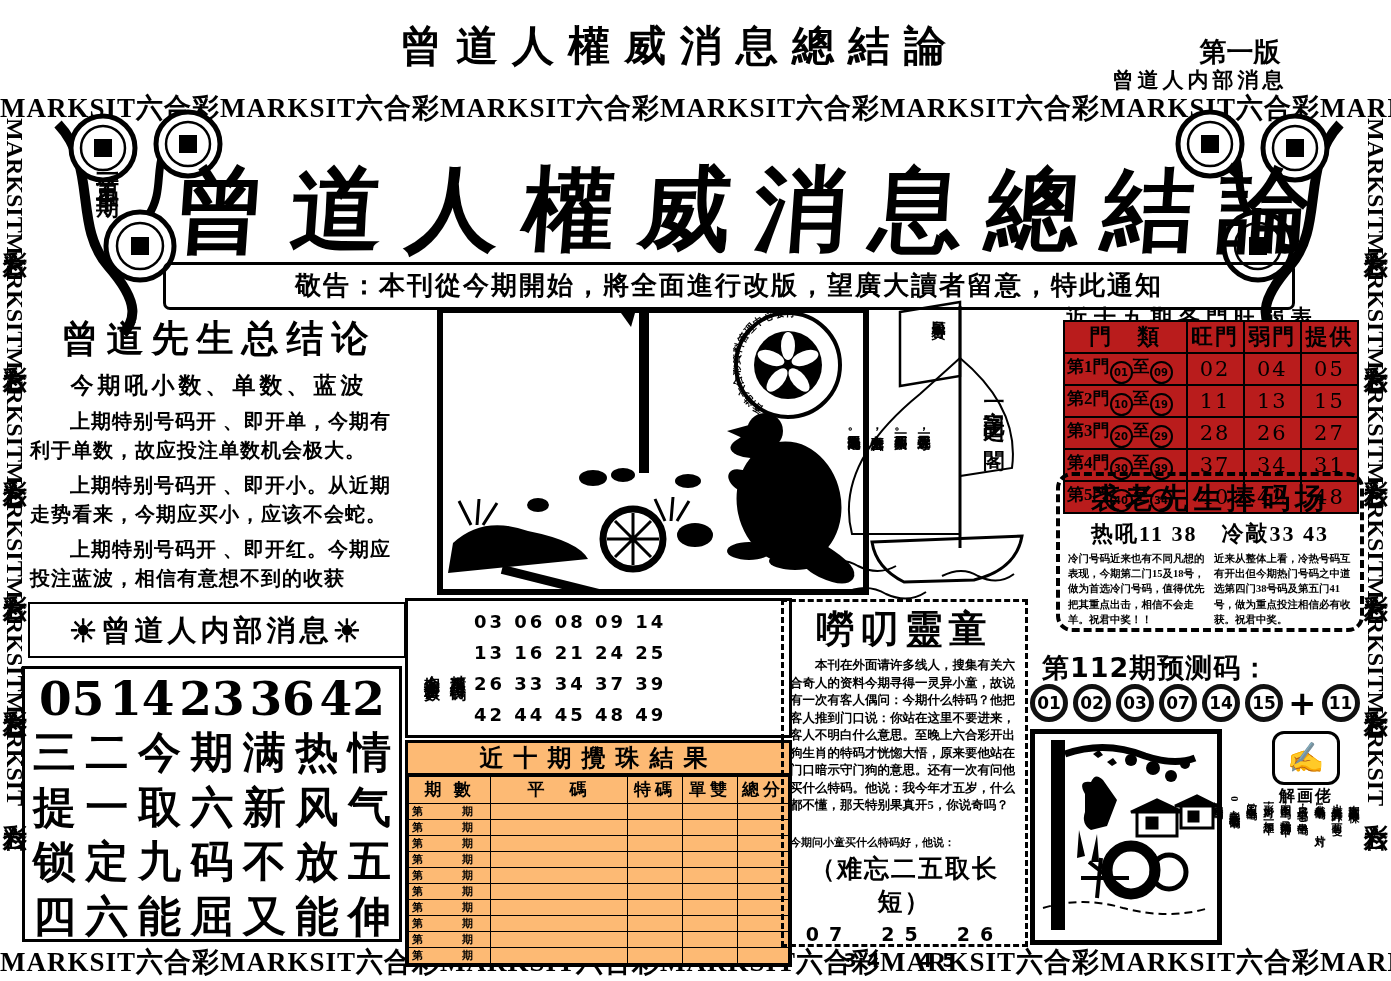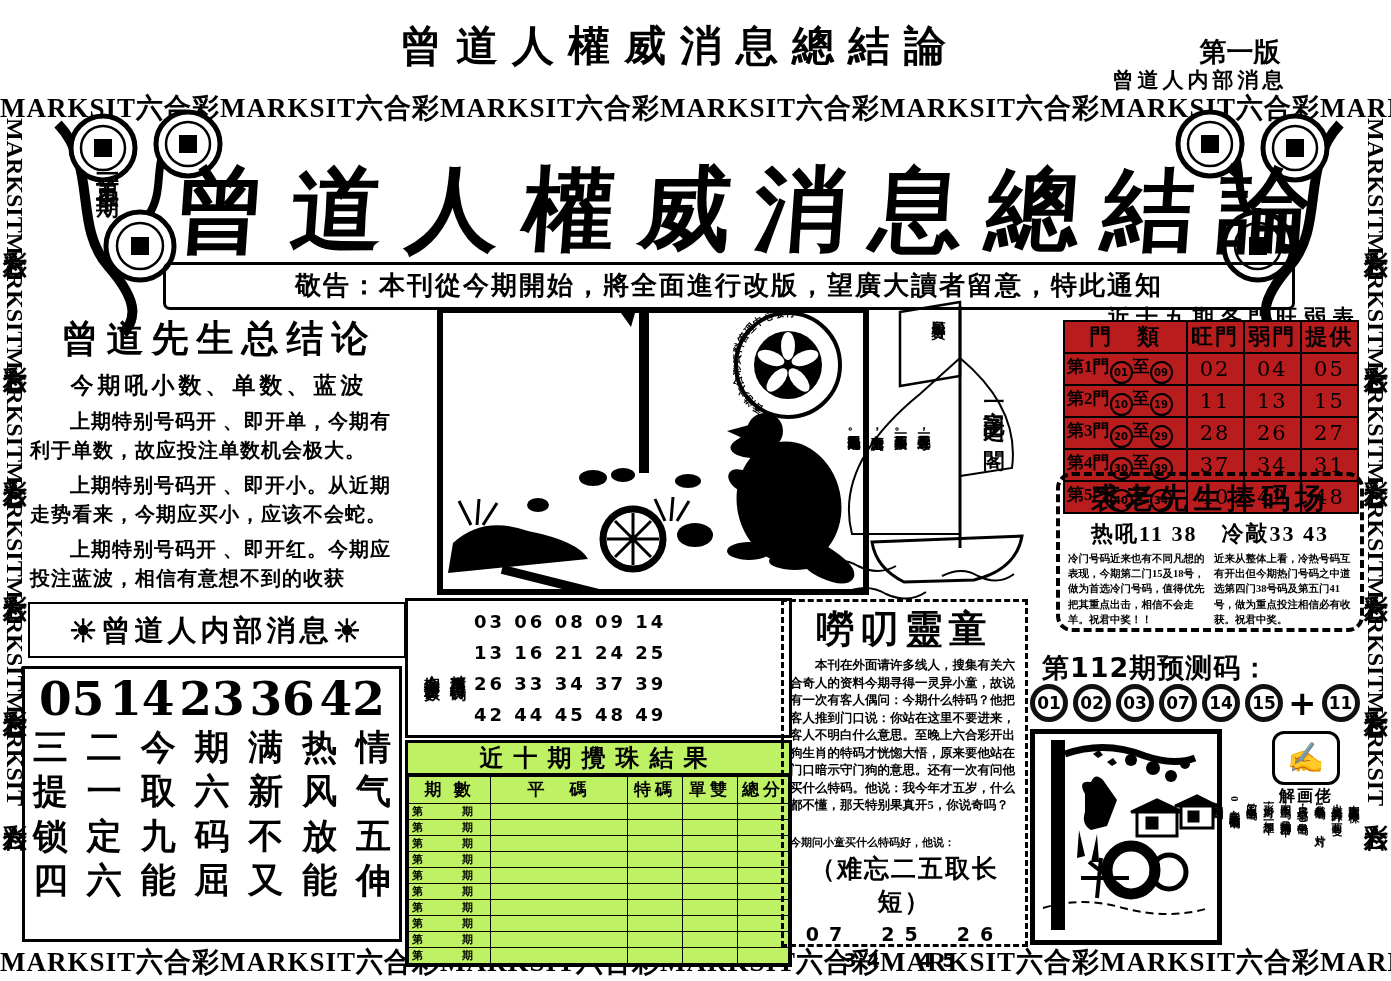--- a/index.html
+++ b/index.html
@@ -30,21 +30,21 @@
   .summary-title{font-size:37px;font-weight:900;text-align:center;letter-spacing:8px;}
   .summary-sub{font-size:23px;font-weight:bold;text-align:center;margin-top:6px;letter-spacing:4px;}
   .summary-p{font-size:20px;font-weight:bold;line-height:1.45;text-indent:2em;margin:6px 0 0 0;letter-spacing:1px;}
 
   .internal-box{left:28px;top:602px;width:374px;height:52px;border:2px solid #000;
                 font-size:29px;font-weight:900;text-align:center;line-height:52px;letter-spacing:4px;}
   .sun{font-size:32px;vertical-align:-2px;}
   .bignum-box{left:22px;top:666px;width:380px;height:276px;border:3px solid #000;padding:2px 8px;box-sizing:border-box;}
   .bignums{display:flex;justify-content:space-between;font-size:47px;font-weight:900;
            font-family:"DejaVu Serif",serif;padding:0 6px;}
-  .poem-line{font-size:35px;font-weight:900;text-align:justify;text-align-last:justify;line-height:1.27;}
+  .poem-line{font-size:43px;font-weight:900;text-align:justify;text-align-last:justify;line-height:1.27;}
 
   
   .pic-box{left:437px;top:307px;width:432px;height:288px;border:6px solid #000;box-sizing:border-box;background:#fff;}
   .stamp{left:733px;top:310px;width:110px;height:110px;}
 
   
   .boat{left:812px;top:298px;width:245px;height:312px;}
   .boat-flag{position:absolute;left:88px;top:12px;width:48px;height:86px;writing-mode:vertical-rl;
              font-size:14px;font-weight:bold;line-height:1.4;}
   .boat-motto{position:absolute;left:168px;top:92px;height:210px;writing-mode:vertical-rl;
@@ -56,37 +56,37 @@
   .lucky{left:405px;top:598px;width:387px;height:140px;border:3px solid #000;box-sizing:border-box;
          display:flex;align-items:stretch;padding:6px 8px;}
   .vlabel{writing-mode:vertical-rl;font-size:16px;font-weight:bold;letter-spacing:2px;flex:0 0 26px;text-align:center;}
   .lucky-mid{flex:0 0 150px;text-align:center;display:flex;flex-direction:column;justify-content:space-between;padding:2px 0;}
   .lucky-l1{font-size:36px;font-weight:900;letter-spacing:10px;}
   .lucky-l2{font-size:31px;font-weight:900;letter-spacing:26px;}
   .lucky-rows{flex:1;display:flex;flex-direction:column;justify-content:space-between;padding:4px 0 4px 6px;}
   .lucky-row{font-size:18px;font-weight:bold;font-family:"DejaVu Sans",sans-serif;letter-spacing:3px;white-space:nowrap;}
 
   
-  .results{left:405px;top:740px;width:387px;border:3px solid #000;box-sizing:border-box;background:#bef264;}
+  .results{left:405px;top:740px;width:387px;border:3px solid #000;box-sizing:border-box;background:#fdba74;}
   .results-title{font-size:24px;font-weight:900;text-align:center;letter-spacing:10px;border-bottom:3px solid #000;line-height:30px;}
   table.res{width:100%;border-collapse:collapse;}
   table.res th{border:1.5px solid #000;font-size:17px;font-weight:bold;line-height:24px;letter-spacing:4px;}
   table.res td{border:1.5px solid #000;height:15px;font-size:11px;font-weight:bold;padding:0 3px;}
   .res-label{letter-spacing:14px;white-space:nowrap;}
 
   
   .laodao{left:781px;top:599px;width:247px;height:348px;border:3px dashed #000;box-sizing:border-box;padding:2px 6px;}
   .laodao-title{font-size:38px;font-weight:900;text-align:center;letter-spacing:6px;}
   .laodao-body{font-size:12.5px;font-weight:bold;line-height:1.4;text-indent:2em;margin-top:2px;}
   .laodao-q{font-size:11px;font-weight:bold;margin-top:20px;}
   .laodao-a{font-size:25px;font-weight:900;text-align:center;margin-top:2px;letter-spacing:2px;}
   .laodao-nums{font-size:19px;font-weight:bold;text-align:center;letter-spacing:10px;margin-top:4px;font-family:"DejaVu Sans",sans-serif;}
 
   
-  .door-title{left:1066px;top:303px;width:294px;font-size:22px;font-weight:900;text-align:right;letter-spacing:6px;}
+  .door-title{left:1066px;top:303px;width:294px;font-size:22px;font-weight:900;text-align:left;letter-spacing:6px;}
   .door{left:1063px;top:320px;width:296px;border-collapse:collapse;background:#b91c1c;}
   .door th{border:2.5px solid #000;font-size:22px;font-weight:bold;line-height:28px;letter-spacing:2px;}
   .door td{border:2px solid #000;font-size:20px;line-height:25px;text-align:center;}
   .dt-label{font-weight:bold;font-size:17px !important;white-space:nowrap;padding:0 2px;text-align:left !important;}
   .dt-num{font-family:"DejaVu Serif",serif;font-size:21px !important;letter-spacing:2px;}
   .circ{display:inline-block;width:19px;height:19px;border:2px solid #000;border-radius:50%;
         font-size:10px;line-height:19px;text-align:center;font-weight:bold;vertical-align:-4px;
         font-family:"DejaVu Sans",sans-serif;}
 
   

